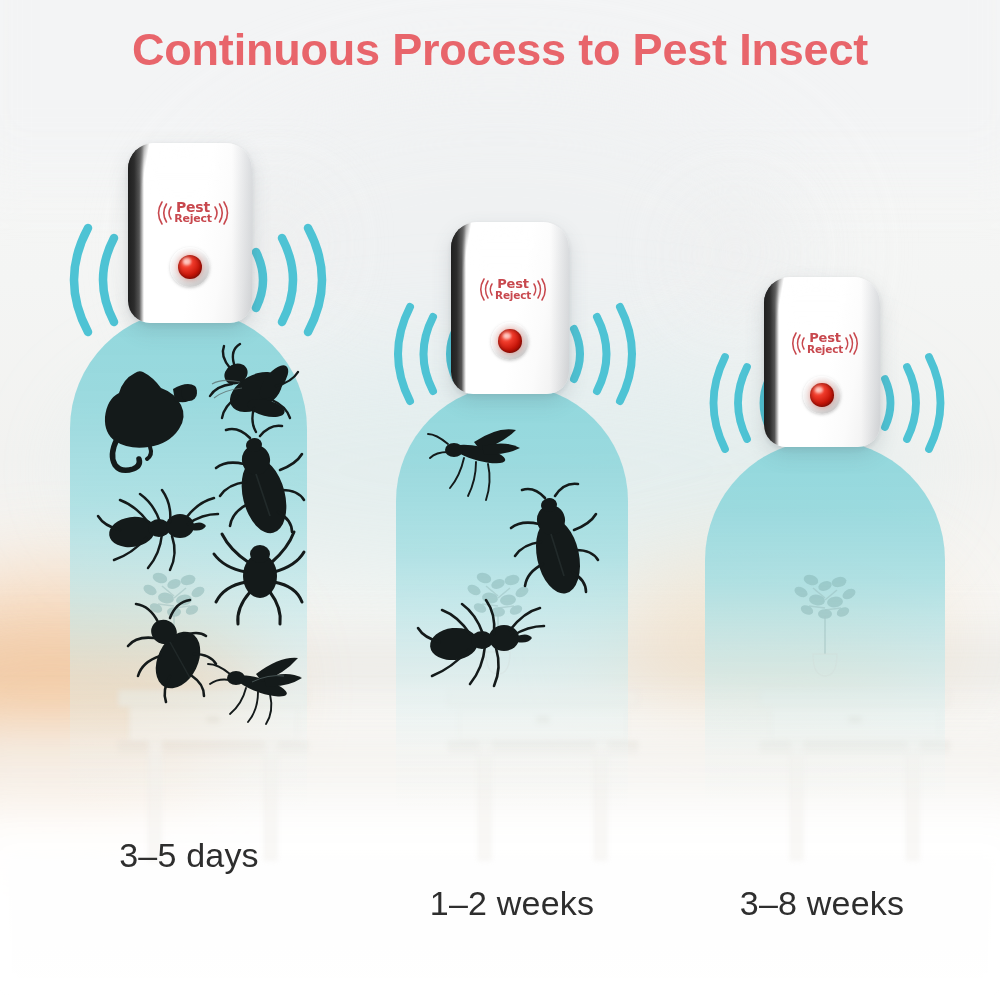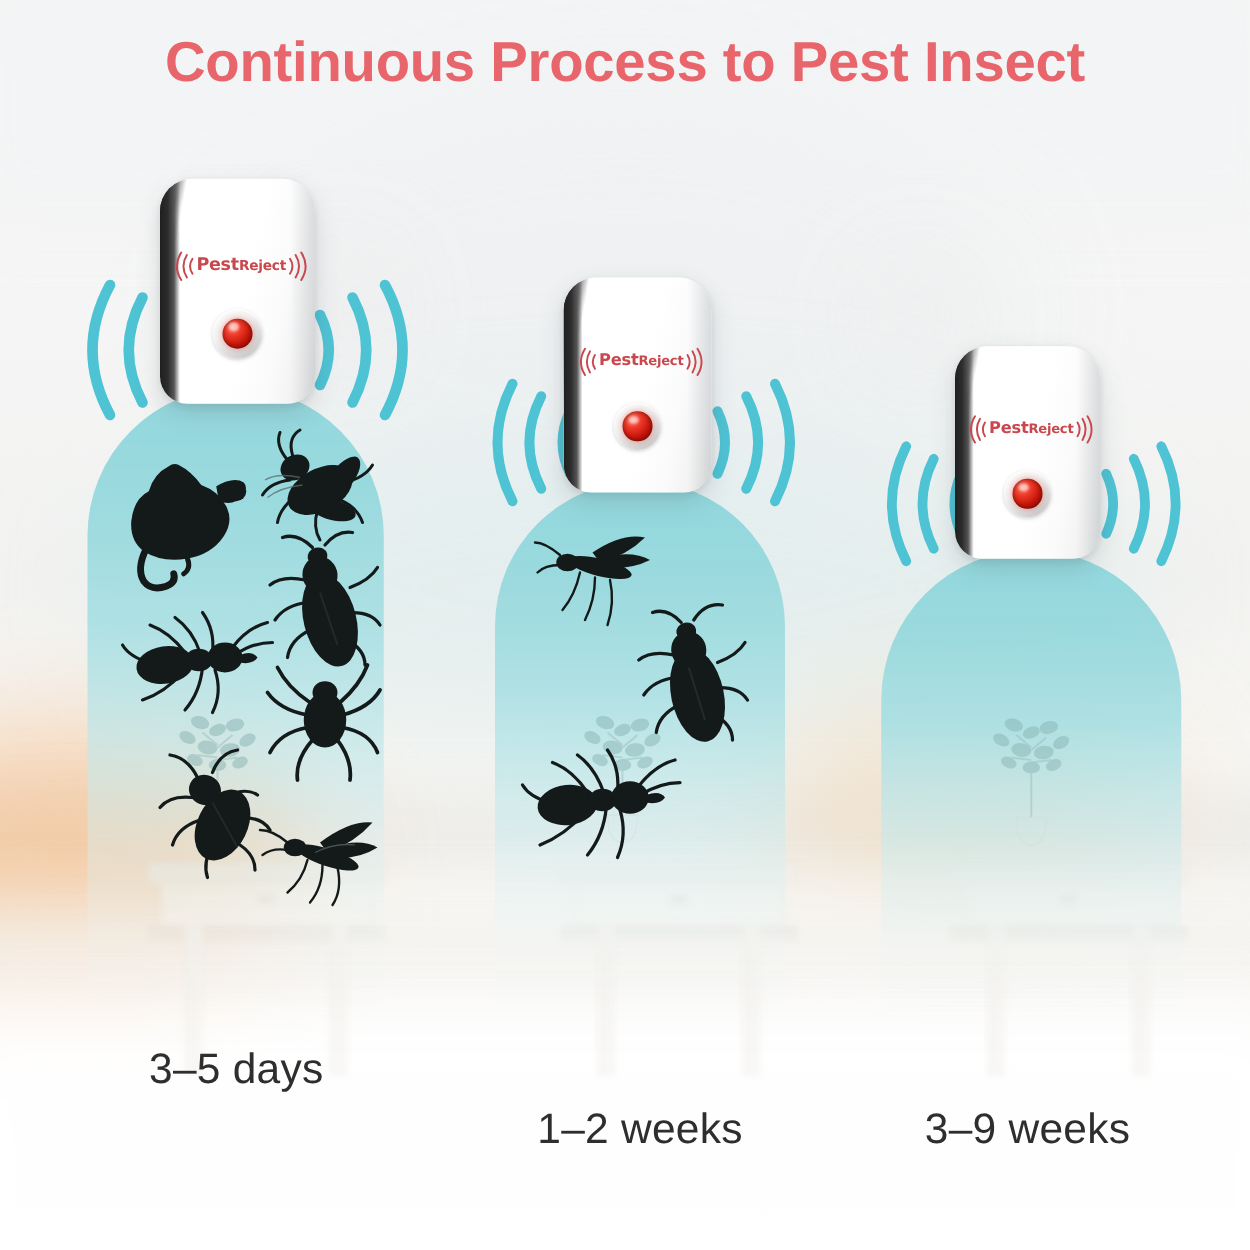--- a/index.html
+++ b/index.html
@@ -89,21 +89,21 @@
   .dev-shadow-r{
     position:absolute;right:0;top:0;width:16%;height:100%;
     background:linear-gradient(270deg,rgba(175,180,186,.40),rgba(255,255,255,0));
     border-radius:0 26px 22px 0;
   }
 
   
   .logo{position:absolute;display:flex;align-items:center;justify-content:center;}
   .logo .waves{flex:0 0 auto;display:block;}
   .logo .words{
-    display:flex;flex-direction:row;align-items:center;justify-content:center;
+    display:flex;flex-direction:column;align-items:center;justify-content:center;
     color:#c8484e;line-height:.96;font-weight:bold;
     font-family:"DejaVu Sans","Liberation Sans",sans-serif;
     padding:0 1px;
   }
   .logo .w1{letter-spacing:-.2px;}
   .logo .w2{letter-spacing:-.2px;}
 
   
   .led{position:absolute;border-radius:50%;
     background:linear-gradient(145deg,#ffffff 0%,#f2f2f2 40%,#d8d8d8 72%,#bdbdbd 100%);
@@ -615,16 +615,16 @@
               <path d="M6 4 Q11 12.5 6 21"></path>
               <path d="M10 2 Q16.5 12.5 10 23"></path>
           </g>
         </svg>
       </div>
       <div class="led" style="left:39px;top:99px;width:38px;height:38px;">
         <div class="dome"></div>
       </div>
     </div>
 
-    <div class="caption" style="left:30px;top:884px;width:294px;">3–9 weeks</div>
+    <div class="caption" style="left:30px;top:884px;width:294px;">3–8 weeks</div>
   </div>
 
 </div>
 
 </body></html>

